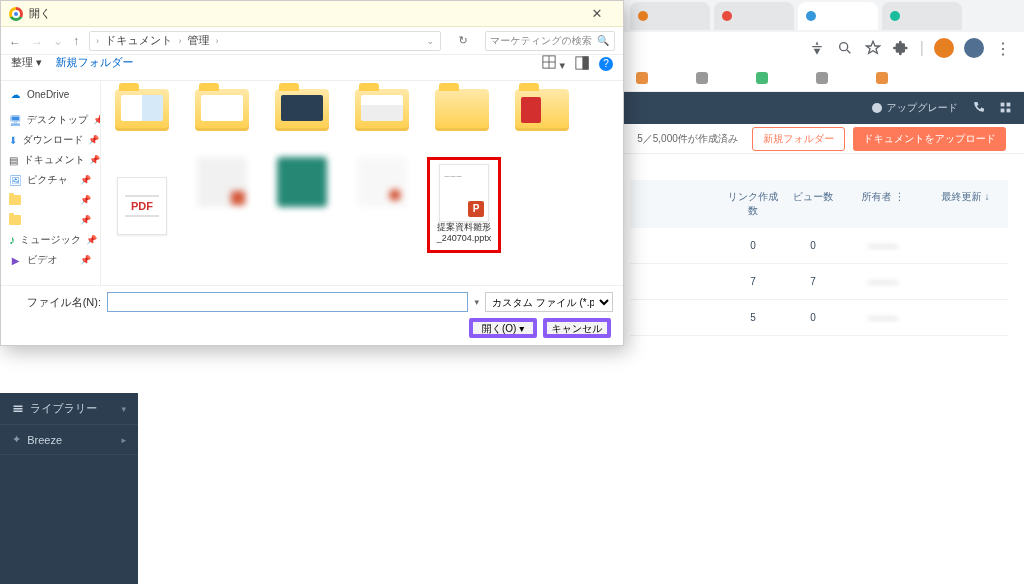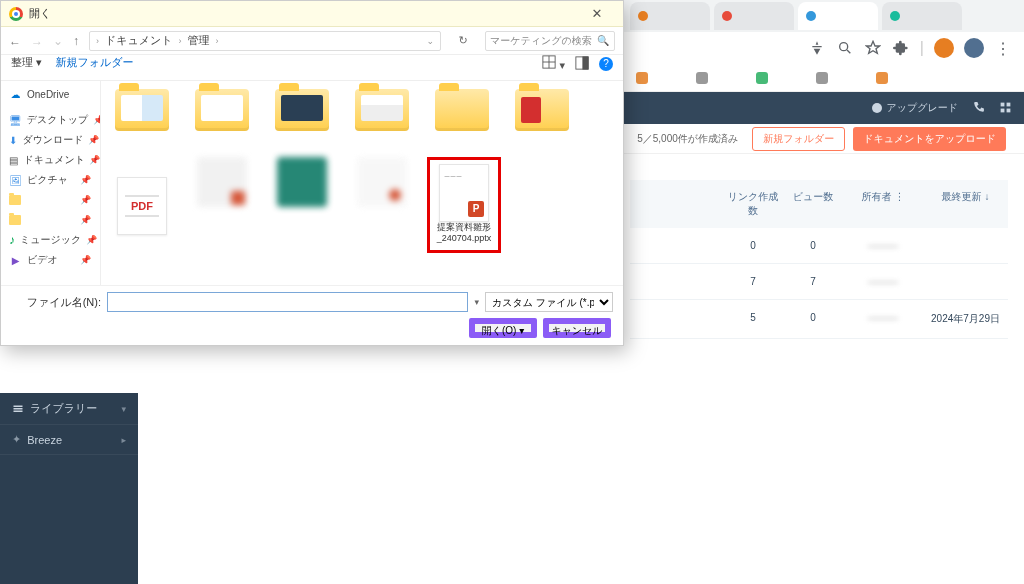--- a/index.html
+++ b/index.html
@@ -91,21 +91,21 @@
     .pptx-thumb .title { position:absolute; top:8px; left:4px; font-size:6px; color:#999;}
     .pptx-thumb .p-icon { position:absolute; bottom:4px; right:4px; width:16px; height:16px; background:#d24726; border-radius:2px; color:#fff; font-size:10px; font-weight:bold; text-align:center; line-height:16px;}
     .file-item.blur-all { filter: blur(3px); opacity: .9; }
 
     .dlg-footer { height: 60px; padding: 6px 10px 8px; display: flex; flex-direction: column; gap: 6px; border-top: 1px solid #f0f0f0;}
     .fn-row { display: flex; align-items: center; gap: 6px; font-size: 11px; }
     .fn-label { width: 90px; text-align: right; color: #333; }
     .fn-input { flex: 1; height: 20px; border: 1px solid #7aa7d8; padding: 0 4px; font-size: 11px; }
     .fn-select { width: 128px; height: 20px; border: 1px solid #ccc; font-size: 10px; padding: 0 2px; background:#fff;}
     .btn-row { display: flex; justify-content: flex-end; gap: 6px; padding-right: 2px;}
-    .win-btn { height: 20px; min-width: 68px; border: 6px solid #8b5cf6; background: #f3f3f3; font-size: 10px; border-radius: 2px;}
+    .win-btn { height: 20px; min-width: 68px; border: 4px solid #8b5cf6; background: #f3f3f3; font-size: 10px; border-radius: 2px;}
   </style>
 </head>
 <body>
 
 <div class="browser-chrome">
   <div class="tab-strip">
     <div class="browser-tab inactive">
         <span class="dot" style="background:#e67e22"></span>
         <span>　　　</span>
       </div>
@@ -218,21 +218,20 @@
     <div></div>
     <div>7</div>
     <div>7</div>
     <div class="blur">———</div>
   </div>
   <div class="trow">
     <div></div>
     <div>5</div>
     <div>0</div>
     <div class="blur">———</div>
-    <div>2024年7月29日</div>
   </div>
 </div>
 
 <div class="dialog">
   <div class="dlg-title">
     <span class="chrome-ball"></span>
     <span>開く</span>
     <span class="close">✕</span>
   </div>
 

